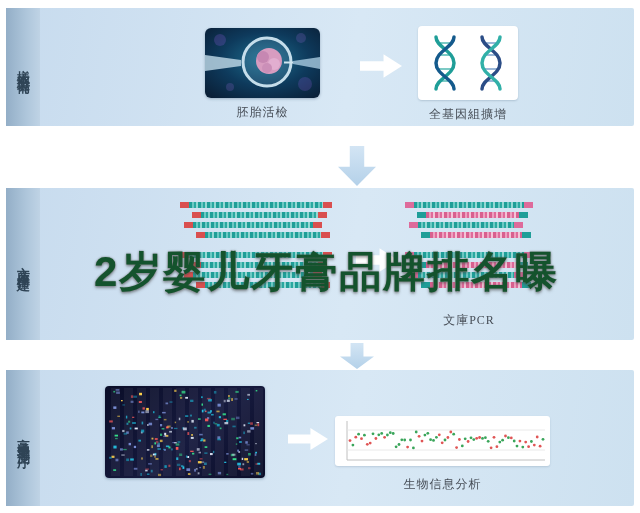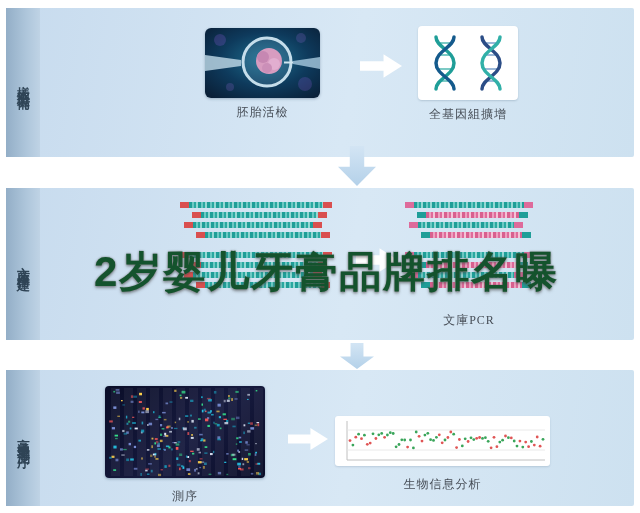--- a/index.html
+++ b/index.html
@@ -9,21 +9,21 @@
     background:#ffffff;
     font-family:"Liberation Sans", sans-serif;
   }
 
   
   .band {
     position:absolute; left:6px; right:6px;
     background:linear-gradient(100deg,#c7dbee 0%,#d8e8f5 55%,#cde1f0 100%);
     border-radius:2px;
   }
-  .band-1 { top:8px;   height:149px; }
+  .band-1 { top:8px;   height:118px; }
   .band-2 { top:188px; height:152px; }
   .band-3 { top:370px; height:136px; }
 
   .band-label-bar {
     position:absolute; left:0; top:0; bottom:0; width:34px;
     background:linear-gradient(90deg,#93aec7 0%,#aec6db 60%,#bfd3e5 100%);
     display:flex; align-items:center; justify-content:center;
   }
   .band-label-text {
     writing-mode:vertical-rl; text-orientation:upright;
@@ -533,21 +533,20 @@
               <rect x="139.7" y="63.4" width="3.5" height="1.4" fill="#7a8fd6" opacity="0.58"></rect>
               <rect x="48.0" y="25.2" width="1.5" height="2.0" fill="#19a0c0" opacity="0.96"></rect>
               <rect x="20.9" y="29.7" width="1.4" height="2.8" fill="#27c7e8" opacity="0.73"></rect>
               <rect x="70.8" y="61.0" width="2.6" height="2.8" fill="#ff5a5a" opacity="0.97"></rect>
               <rect x="46.3" y="59.3" width="1.7" height="2.8" fill="#ffd24d" opacity="0.59"></rect>
               <rect x="80.1" y="29.2" width="3.2" height="1.8" fill="#19a0c0" opacity="0.77"></rect>
               <rect x="132.2" y="76.7" width="3.7" height="2.7" fill="#27c7e8" opacity="0.89"></rect>
             </g>
         </svg>
       </div>
-      <div class="caption" style="left:65px; top:118px; width:160px;">測序</div>
 
       <div class="rarrow" style="left:248px; top:56px; width:40px; height:26px;"></div>
 
       <div class="chart-panel">
         <svg width="215" height="50" viewBox="0 0 215 50">
           <line x1="12" y1="5" x2="12" y2="44" stroke="#c0c0c0" stroke-width="1"></line>
           <line x1="12" y1="44" x2="210" y2="44" stroke="#c0c0c0" stroke-width="1"></line>
           <line x1="12" y1="14" x2="210" y2="14" stroke="#e4e4e4" stroke-width="0.8"></line>
           <line x1="12" y1="34" x2="210" y2="34" stroke="#e4e4e4" stroke-width="0.8"></line>
           <g id="chart-dots">

